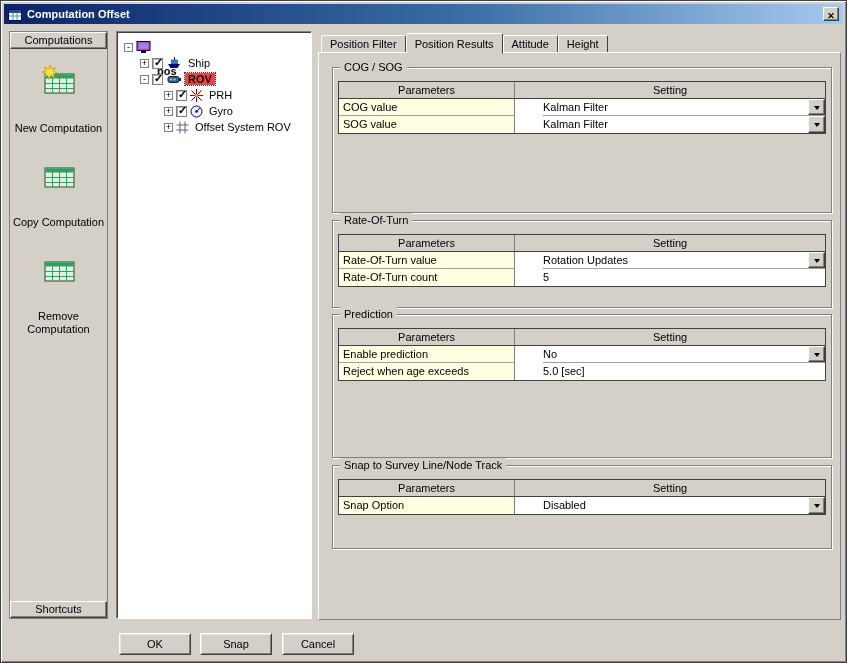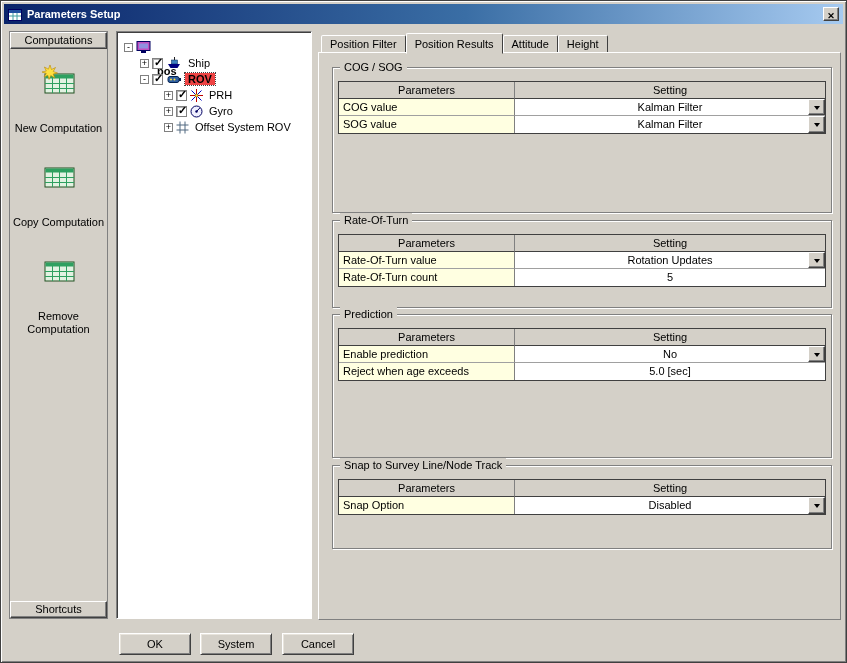--- a/index.html
+++ b/index.html
@@ -64,21 +64,21 @@
               box-shadow: inset 1px 1px 0 #fff, 1px 1px 0 #fff; }
   .legend { position:absolute; top:-8px; left:7px; background:#d4d0c8; padding:0 4px; line-height:14px; }
   .ptable { position:absolute; left:5px; right:5px; top:13px; display:grid;
             grid-template-columns:176px 1fr; grid-auto-rows:17px;
             border:1px solid #404040; background:#fff; }
   .cell { line-height:16px; overflow:hidden; }
   .th { background:#d4d0c8; text-align:center; border-bottom:1px solid #404040; }
   .th.c0 { border-right:1px solid #808080; }
   .td.param { background:#ffffe1; padding-left:4px; border-right:1px solid #808080;
               border-bottom:1px solid #a0a0a0; }
-  .td.setting { background:#fff; text-align:center; position:relative; border-bottom:1px solid #a0a0a0; }
+  .td.setting { background:#fff; text-align:left; position:relative; border-bottom:1px solid #a0a0a0;margin-left:28px; }
   .ptable > .last { border-bottom:none; }
   .dd-btn { position:absolute; right:0; top:0; bottom:0; width:17px; background:#d4d0c8;
             border:1px solid; border-color:#fff #404040 #404040 #fff;
             box-shadow: inset -1px -1px 0 #808080; display:flex; align-items:center;
             justify-content:center; cursor:pointer; }
   .dd-arrow { width:0; height:0; border:3px solid transparent; border-top:4px solid #000; margin-top:4px; }
 
   
   .footer-btn { position:absolute; top:632px; width:72px; height:22px; background:#d4d0c8;
                 border:1px solid; border-color:#fff #404040 #404040 #fff;
@@ -92,21 +92,21 @@
 <div class="window">
 
   <div class="titlebar">
     <span style="display:flex;">
       <svg width="14" height="13" viewBox="0 0 14 13">
         <rect x="0.5" y="1.5" width="13" height="11" fill="#ffffff" stroke="#000060"></rect>
         <rect x="1" y="2" width="12" height="3" fill="#2050a0"></rect>
         <path d="M1 8h12 M5 5v7 M9 5v7" stroke="#40a0a0" fill="none"></path>
       </svg>
     </span>
-    <span class="title-text">Parameters Setup</span>
+    <span class="title-text">Computation Offset</span>
     <button class="close-btn">
       <span class="close-glyph"></span>
     </button>
   </div>
 
   <div class="sidebar">
     <button class="bar-cap top">Computations</button>
     <div class="bar-body">
 
       <div class="bar-item">
@@ -309,16 +309,16 @@
                 <span class="dd-arrow"></span>
               </span>
           </div>
         </div>
       </div>
 
     </div>
   </div>
 
   <button class="footer-btn ok">OK</button>
-  <button class="footer-btn apply">System</button>
+  <button class="footer-btn apply">Snap</button>
   <button class="footer-btn cancel">Cancel</button>
 
 </div>
 
 </body></html>

